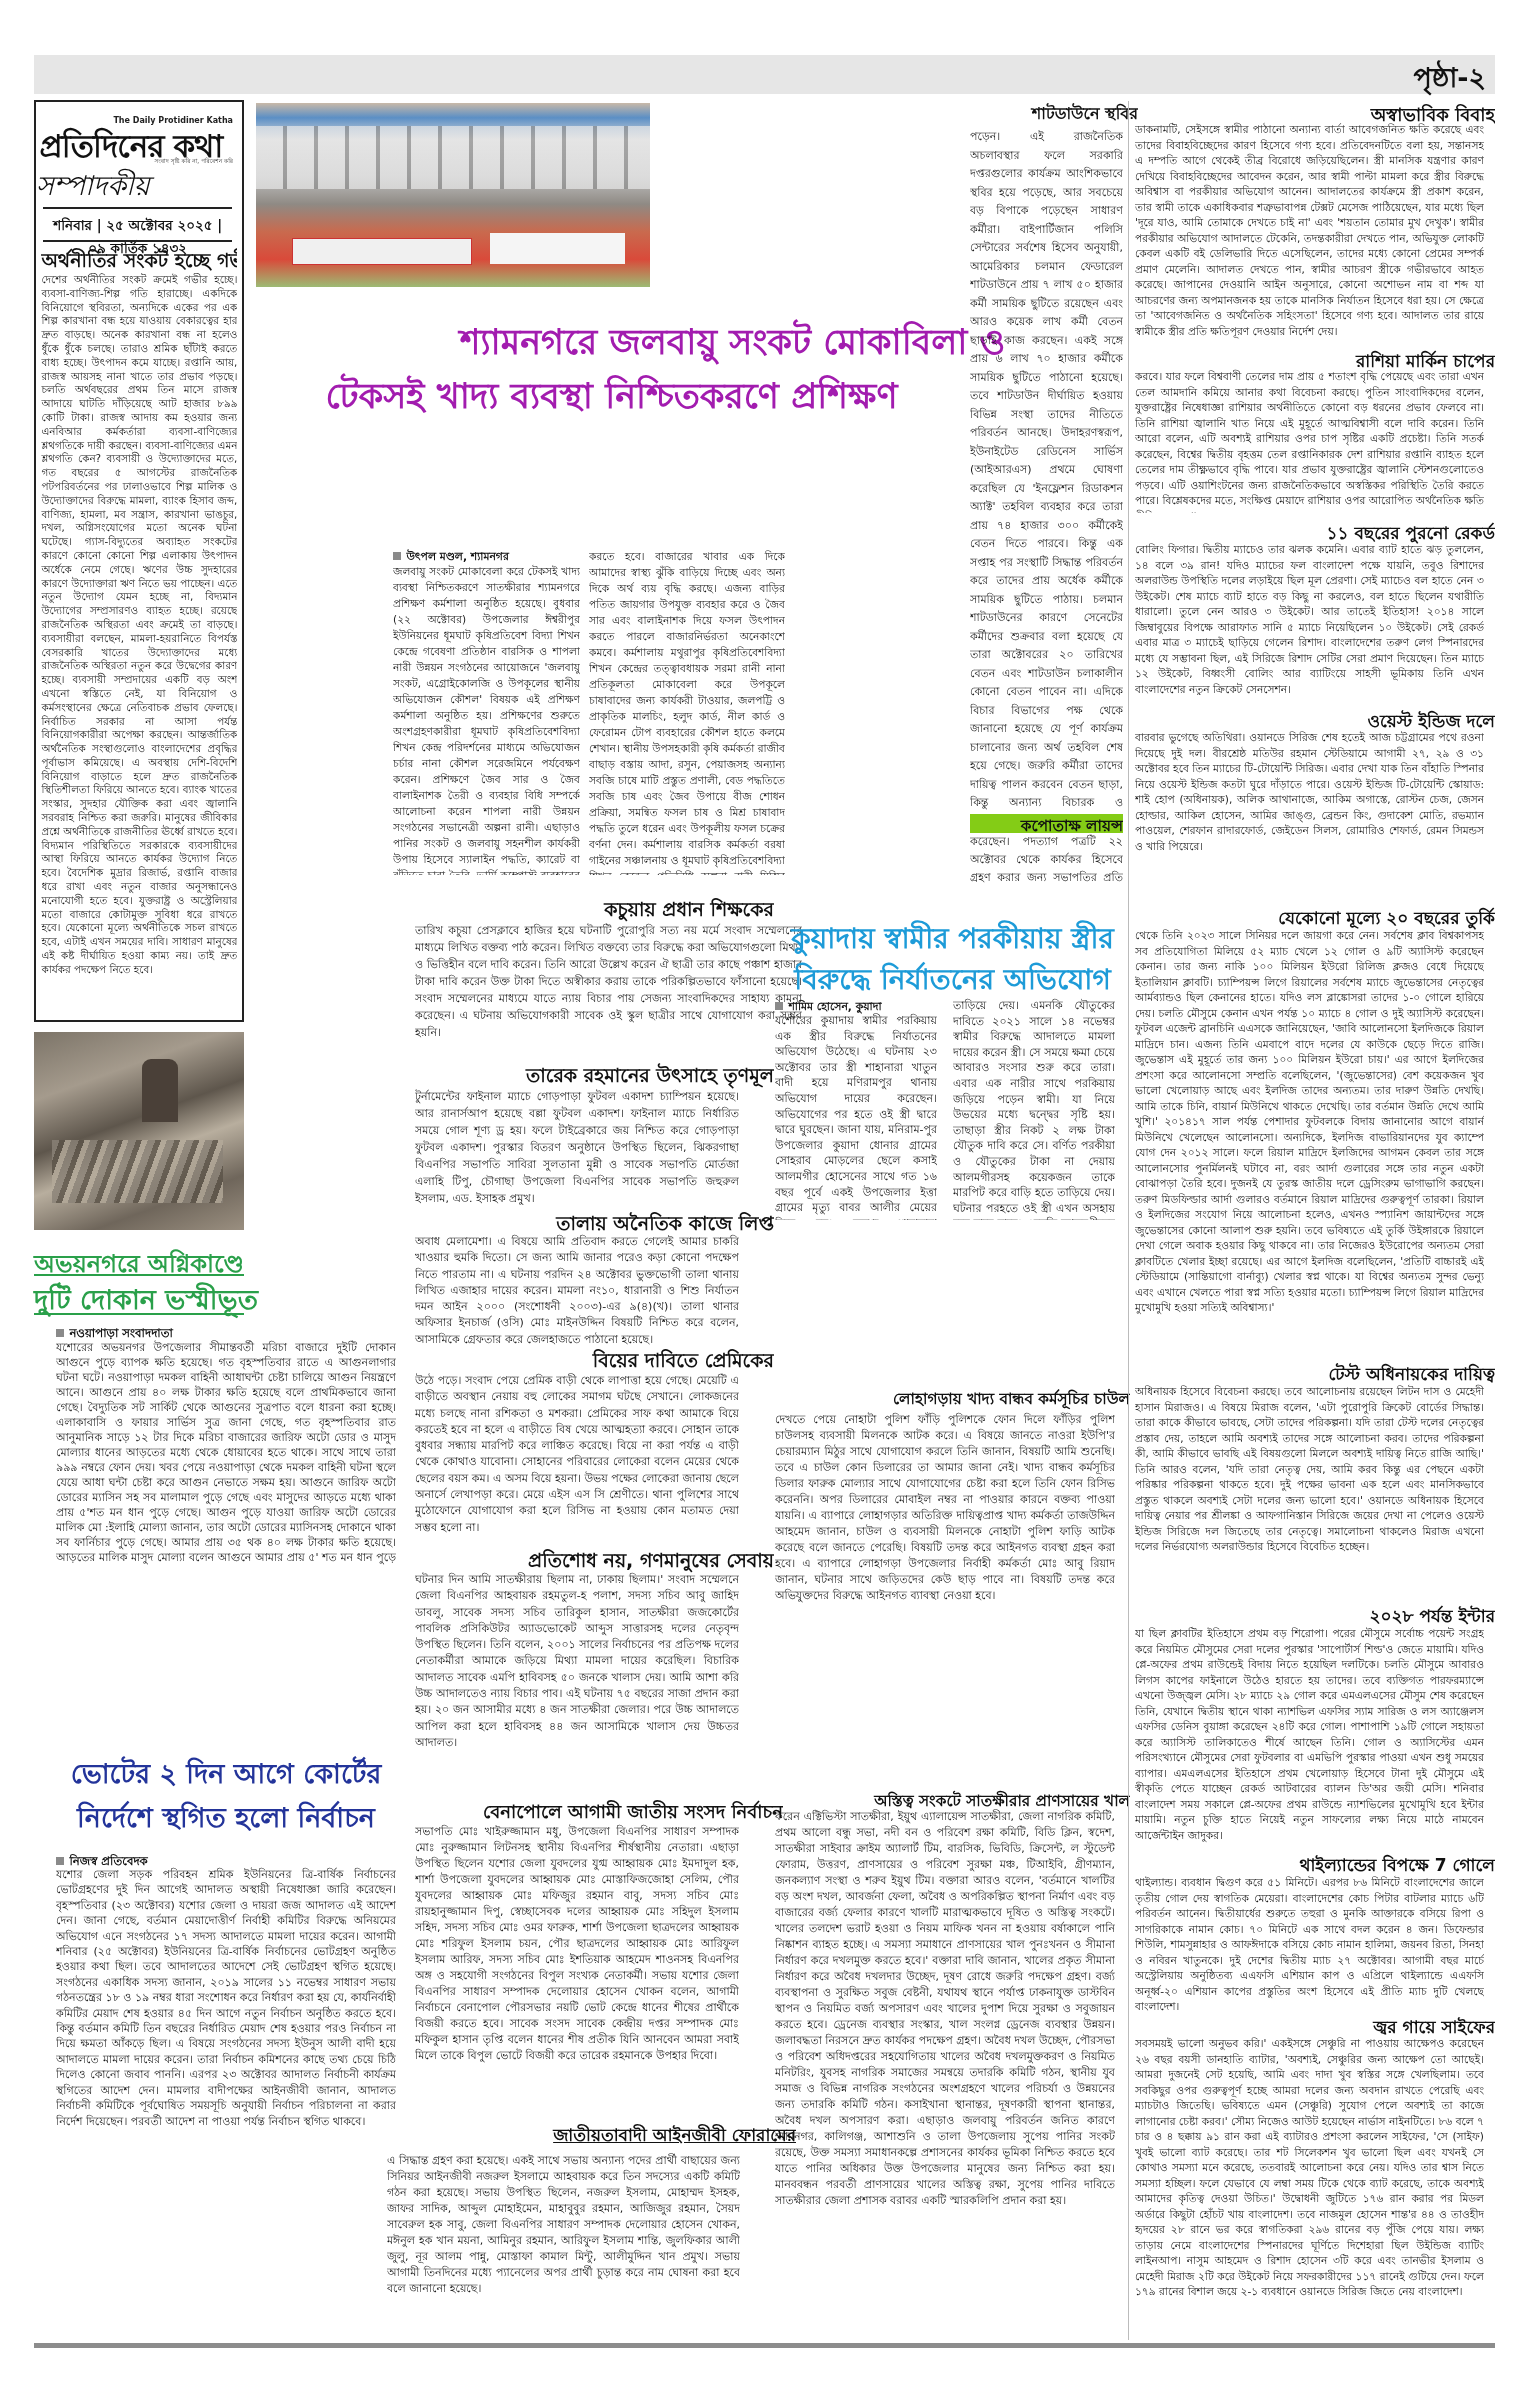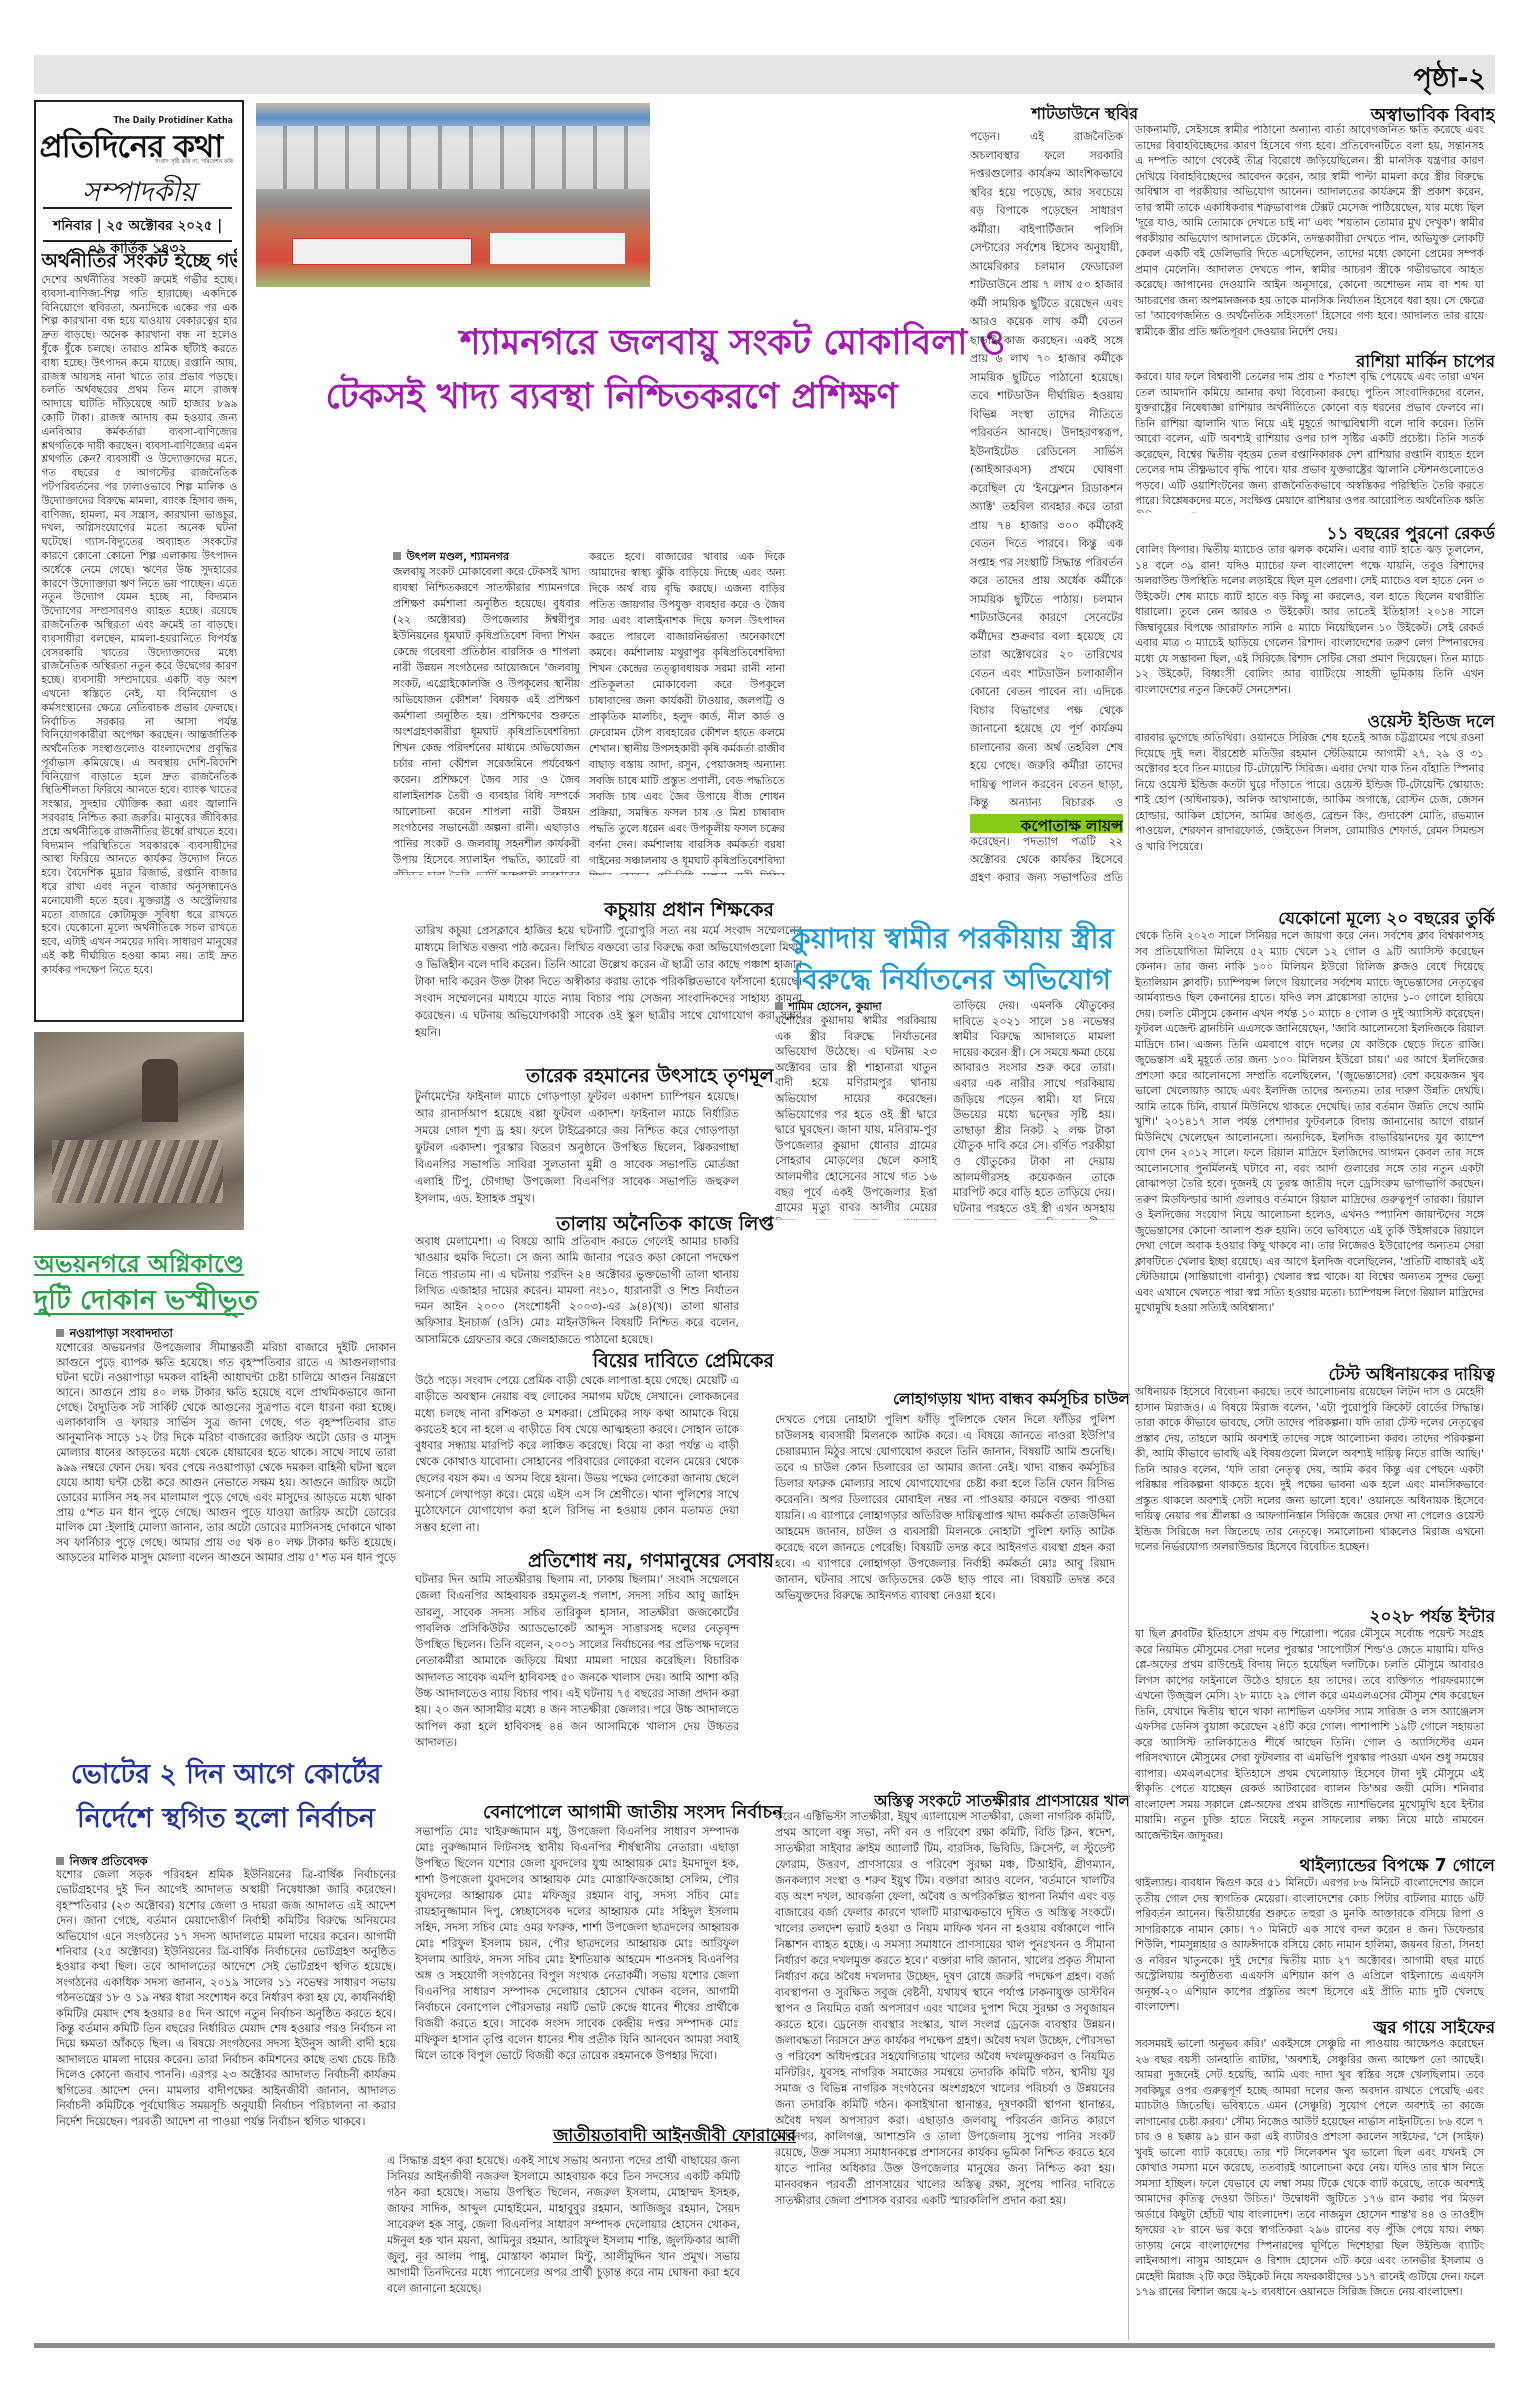--- a/index.html
+++ b/index.html
@@ -9,21 +9,21 @@
   .page-num { position: absolute; right: 9px; top: 1.8px; font-size: 27px; font-weight: bold; font-family: "DejaVu Serif", serif; }
   .abs { position: absolute; }
   .txt { font-size: 12px; line-height: 15.6px; text-align: justify; color: #1a1a1a; overflow: hidden; }
   .hl { font-weight: bold; text-align: right; white-space: nowrap; overflow: hidden; font-family: "DejaVu Sans", sans-serif; color: #111; }
   .byline { font-size: 11.7px; font-weight: bold; }
   .byline::before { content: ""; display: inline-block; width: 8px; height: 8px; background: #8a8a8a; margin-right: 5.4px; vertical-align: 0px; }
   .editorial { position: absolute; left: 34px; top: 100px; width: 210px; height: 922px; border: 2.7px solid #222; }
   .logo-en { position: absolute; right: 9px; top: 13.5px; font-size: 8px; font-weight: bold; color: #222; }
   .logo-bn { position: absolute; left: 3.6px; top: 20px; width: 203px; font-size: 31px; font-weight: bold; text-align: left; font-family: "DejaVu Serif", serif; letter-spacing: -0.9px; }
   .logo-tag { position: absolute; right: 9px; top: 54px; font-size: 5.8px; color: #333; }
-  .editorial-word { position: absolute; left: 0; top: 69px; width: 100%; text-align: center; font-size: 27px; font-style: italic; font-family: "DejaVu Serif", serif; }
+  .editorial-word { position: absolute; left: 0; top: 63px; width: 100%; font-size: 27px; font-style: italic; font-family: "DejaVu Serif", serif; }
   .rule { position: absolute; left: 7.2px; width: 189px; height: 1.8px; background: #222; }
   .date-line { position: absolute; left: 7.2px; top: 113px; width: 189px; text-align: center; font-size: 13.5px; font-weight: bold; }
   .photo { position: absolute; overflow: hidden; }
   .red-hl { color: #a21caf; font-weight: bold; white-space: nowrap; text-align: center; }
   .blue-hl { color: #1d9bd8; font-weight: bold; white-space: nowrap; text-align: center; }
   .green-hl { color: #2aa04a; font-weight: bold; white-space: nowrap; text-align: center; }
   .navy-hl { color: #23349a; font-weight: bold; white-space: nowrap; text-align: center; }
   .hr-line { position: absolute; height: 1.8px; background: #333; }
   .bottom-bar { position: absolute; left: 34px; top: 2343px; width: 1461px; height: 5.4px; background: #8c8c8c; }
   .vsep { position: absolute; width: 0.9px; background: #bbb; }

